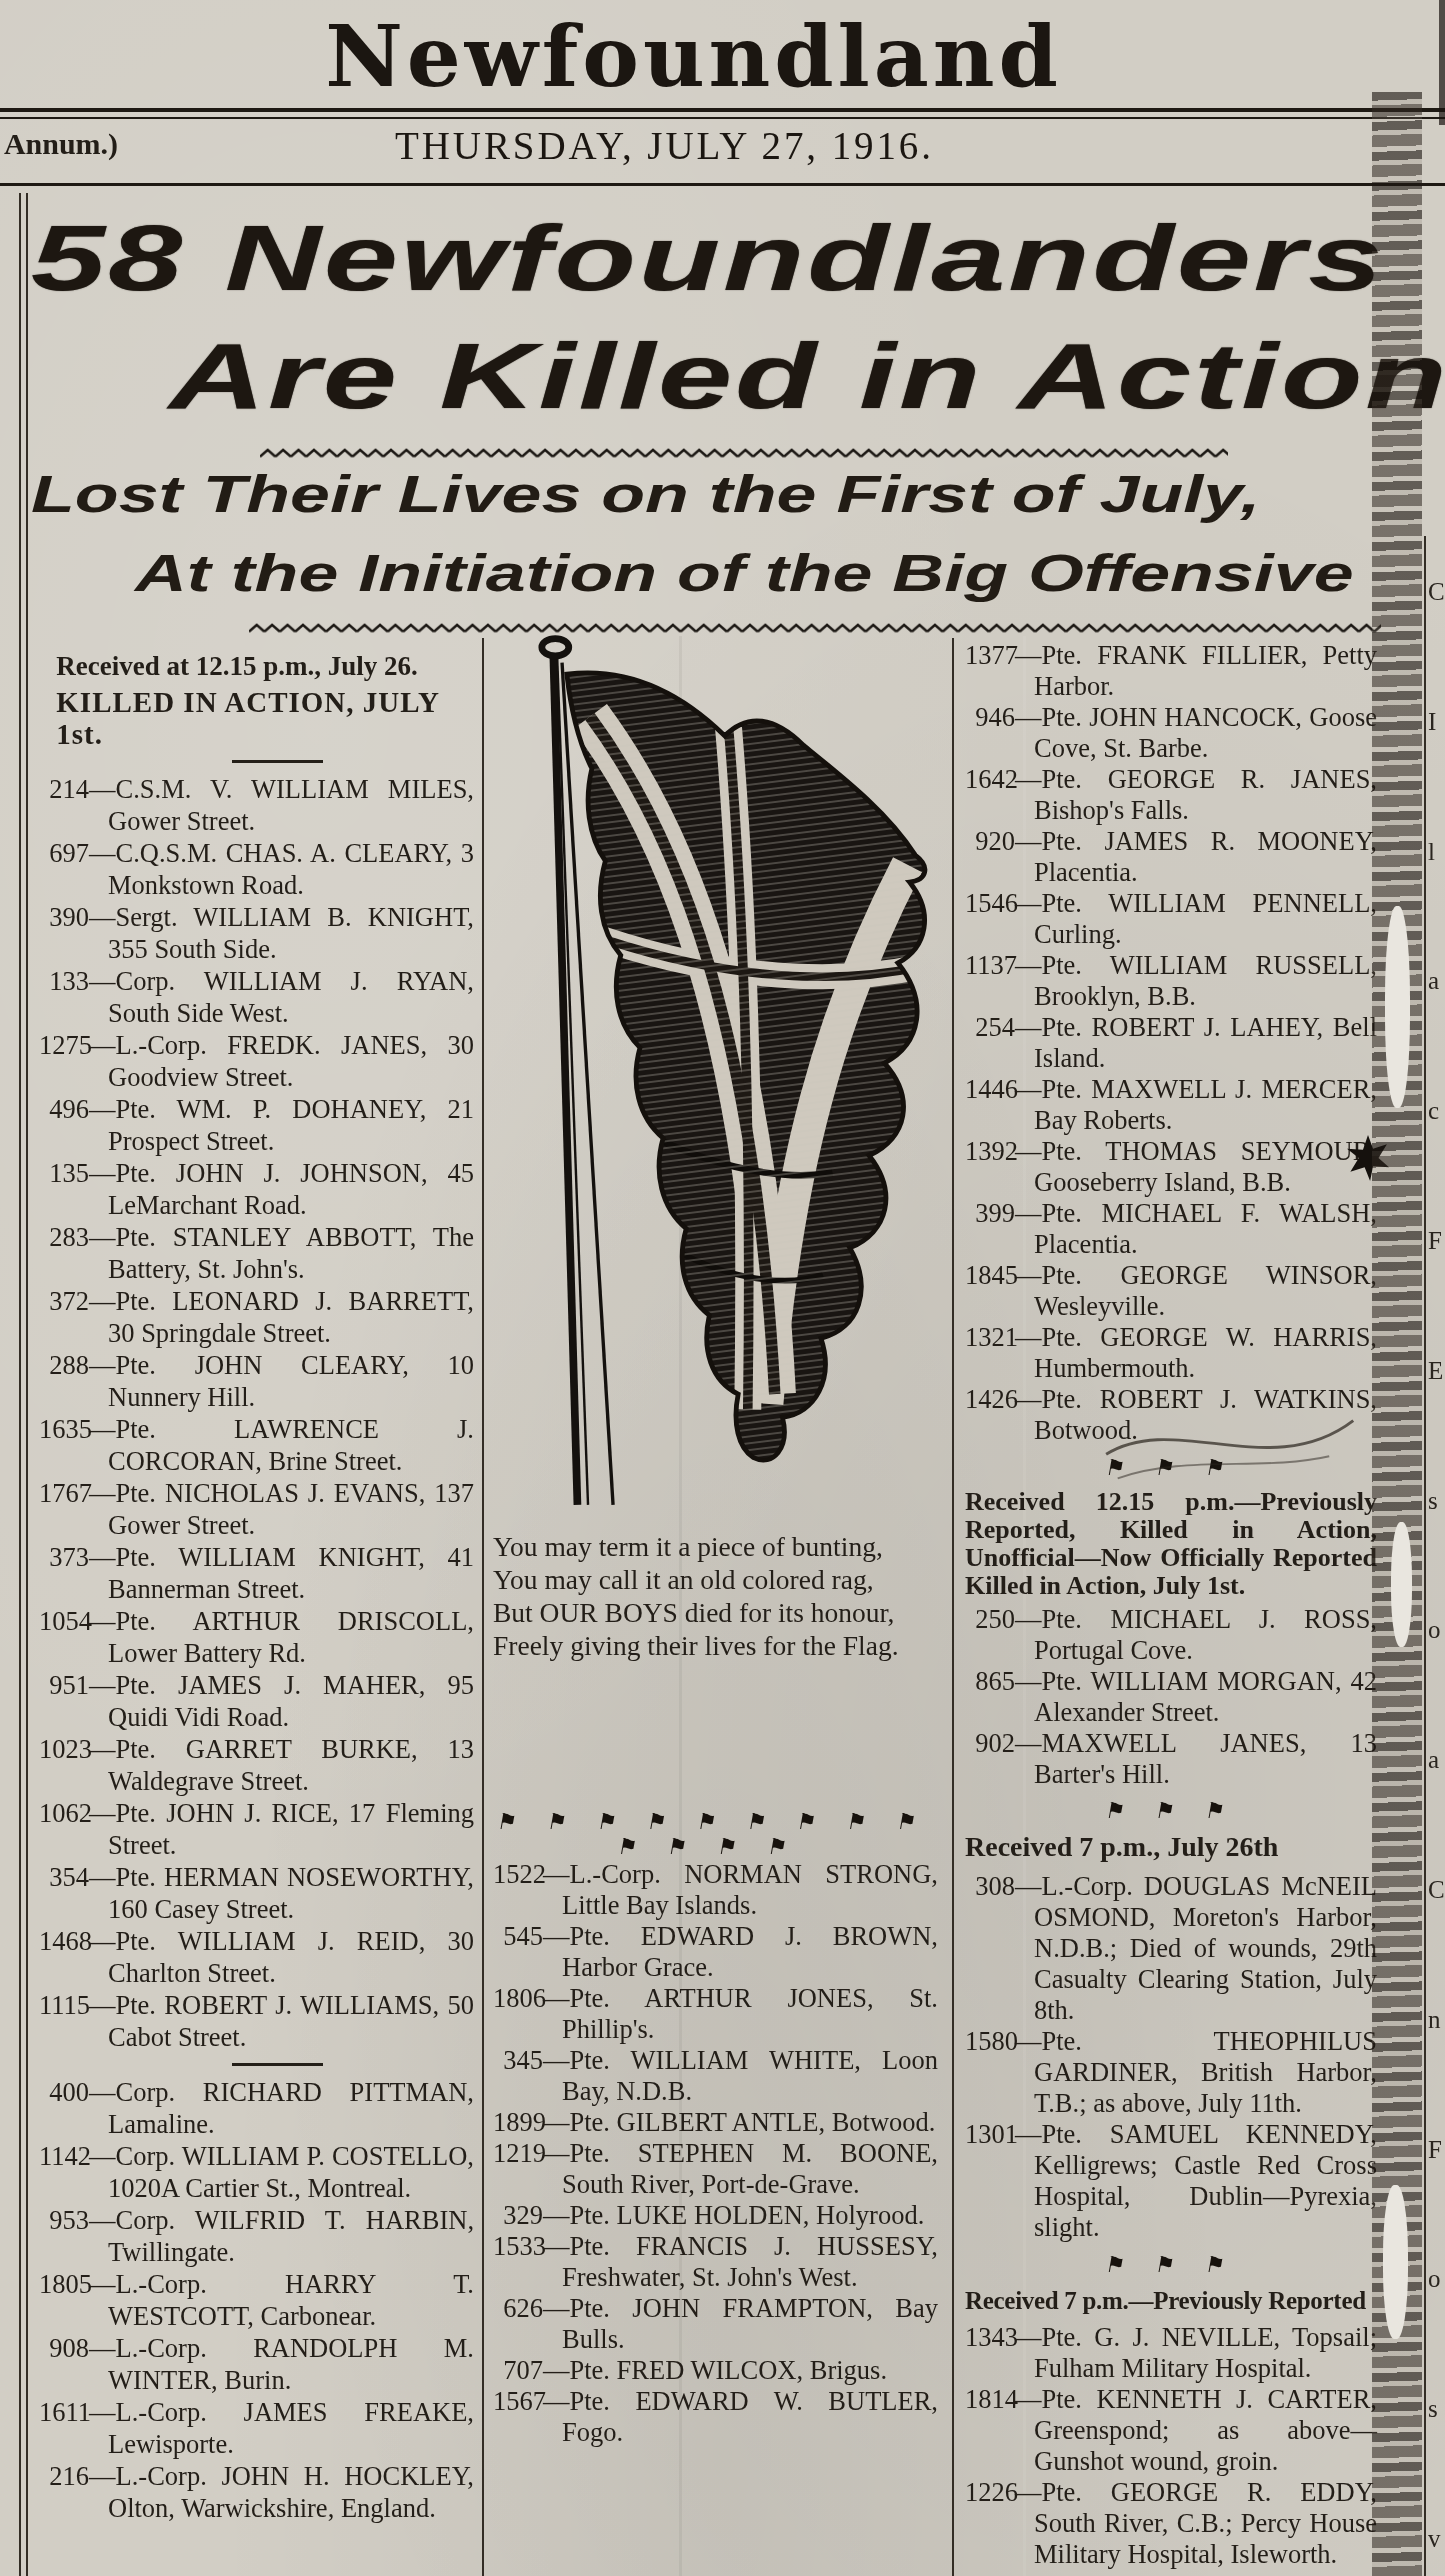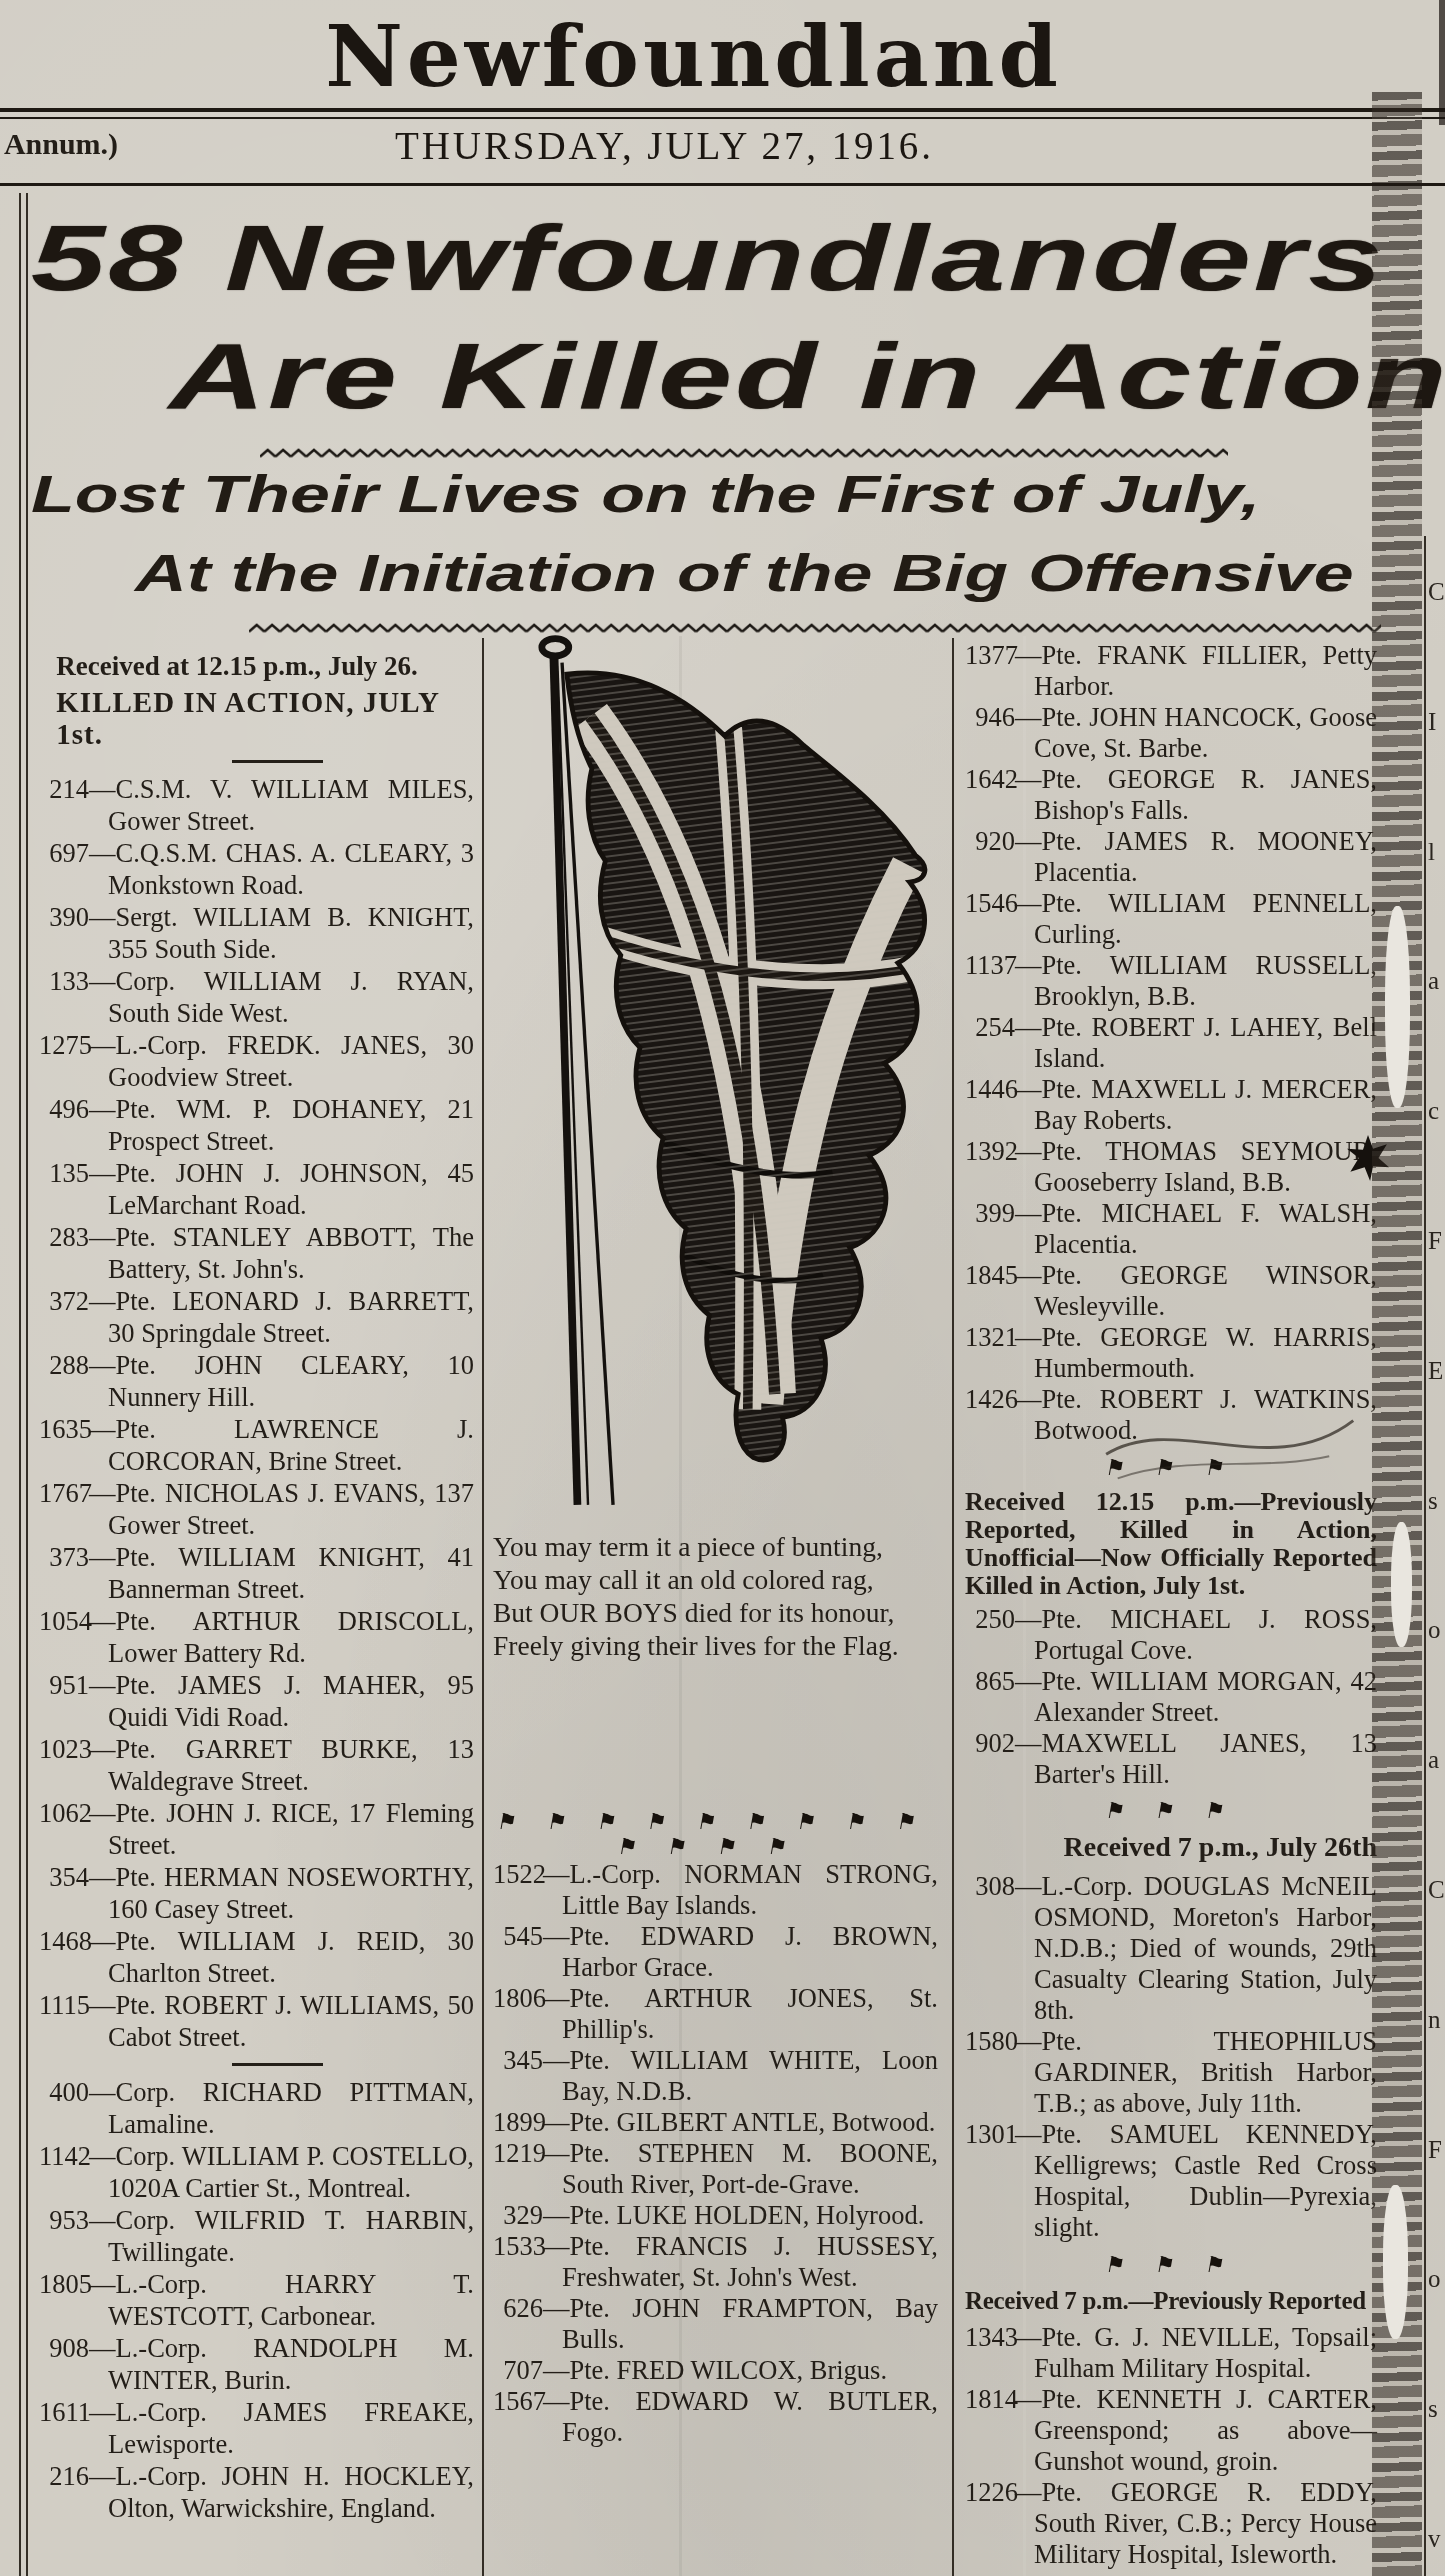--- a/index.html
+++ b/index.html
@@ -42,21 +42,21 @@
   .col{line-height:32px;font-size:26.5px;}
   .col-left{left:39px;top:644px;width:435px;}
   .col-right{left:965px;top:640px;width:412px;}
   .col-right .entry{line-height:31px;}
   .rec-head{font-size:27px;font-weight:bold;margin:5.8px 0 1.9px 17.3px;}
   .killed-head{font-size:29px;font-weight:bold;letter-spacing:1px;margin:3.9px 0 0 17.3px;}
   .shortrule{width:91px;height:2.9px;background:#241f18;margin:10.6px 0 9.6px 193px;}
   .entry{text-align:justify;padding-left:69px;text-indent:-69px;}
   .enum{display:inline-block;width:50px;text-align:right;text-indent:0;}
   .sec-head{font-weight:bold;font-size:26px;line-height:28px;text-align:justify;margin:1.9px 0 3.9px 0;}
-  .sec-head-center{font-weight:bold;font-size:28px;text-align:right;margin:1.9px 0 7.7px 0;white-space:nowrap;}
+  .sec-head-center{font-weight:bold;font-size:28px;text-align:left;margin:1.9px 0 7.7px 0;white-space:nowrap;}
   .sec-head-wide{font-weight:bold;font-size:25px;letter-spacing:-0.3px;margin:1.9px 0 5.8px 0;white-space:nowrap;}
   .orn{text-align:center;font-family:"DejaVu Sans", sans-serif;font-size:22px;letter-spacing:11.6px;
        color:#17120d;transform:skewX(-10deg);margin:5.8px 0 3.9px 0;}
   
   .poem{left:493px;top:1530px;width:445px;font-size:27.5px;line-height:33px;}
   .poem-line{text-align:justify;padding-left:67px;text-indent:-67px;}
   .orn-mid{left:493px;top:1803px;width:435px;}
   .mid-list{left:493px;top:1859px;width:445px;line-height:31px;font-size:26.5px;}
   
   .tear{left:1372px;top:92px;width:50px;bottom:0;opacity:.82;

